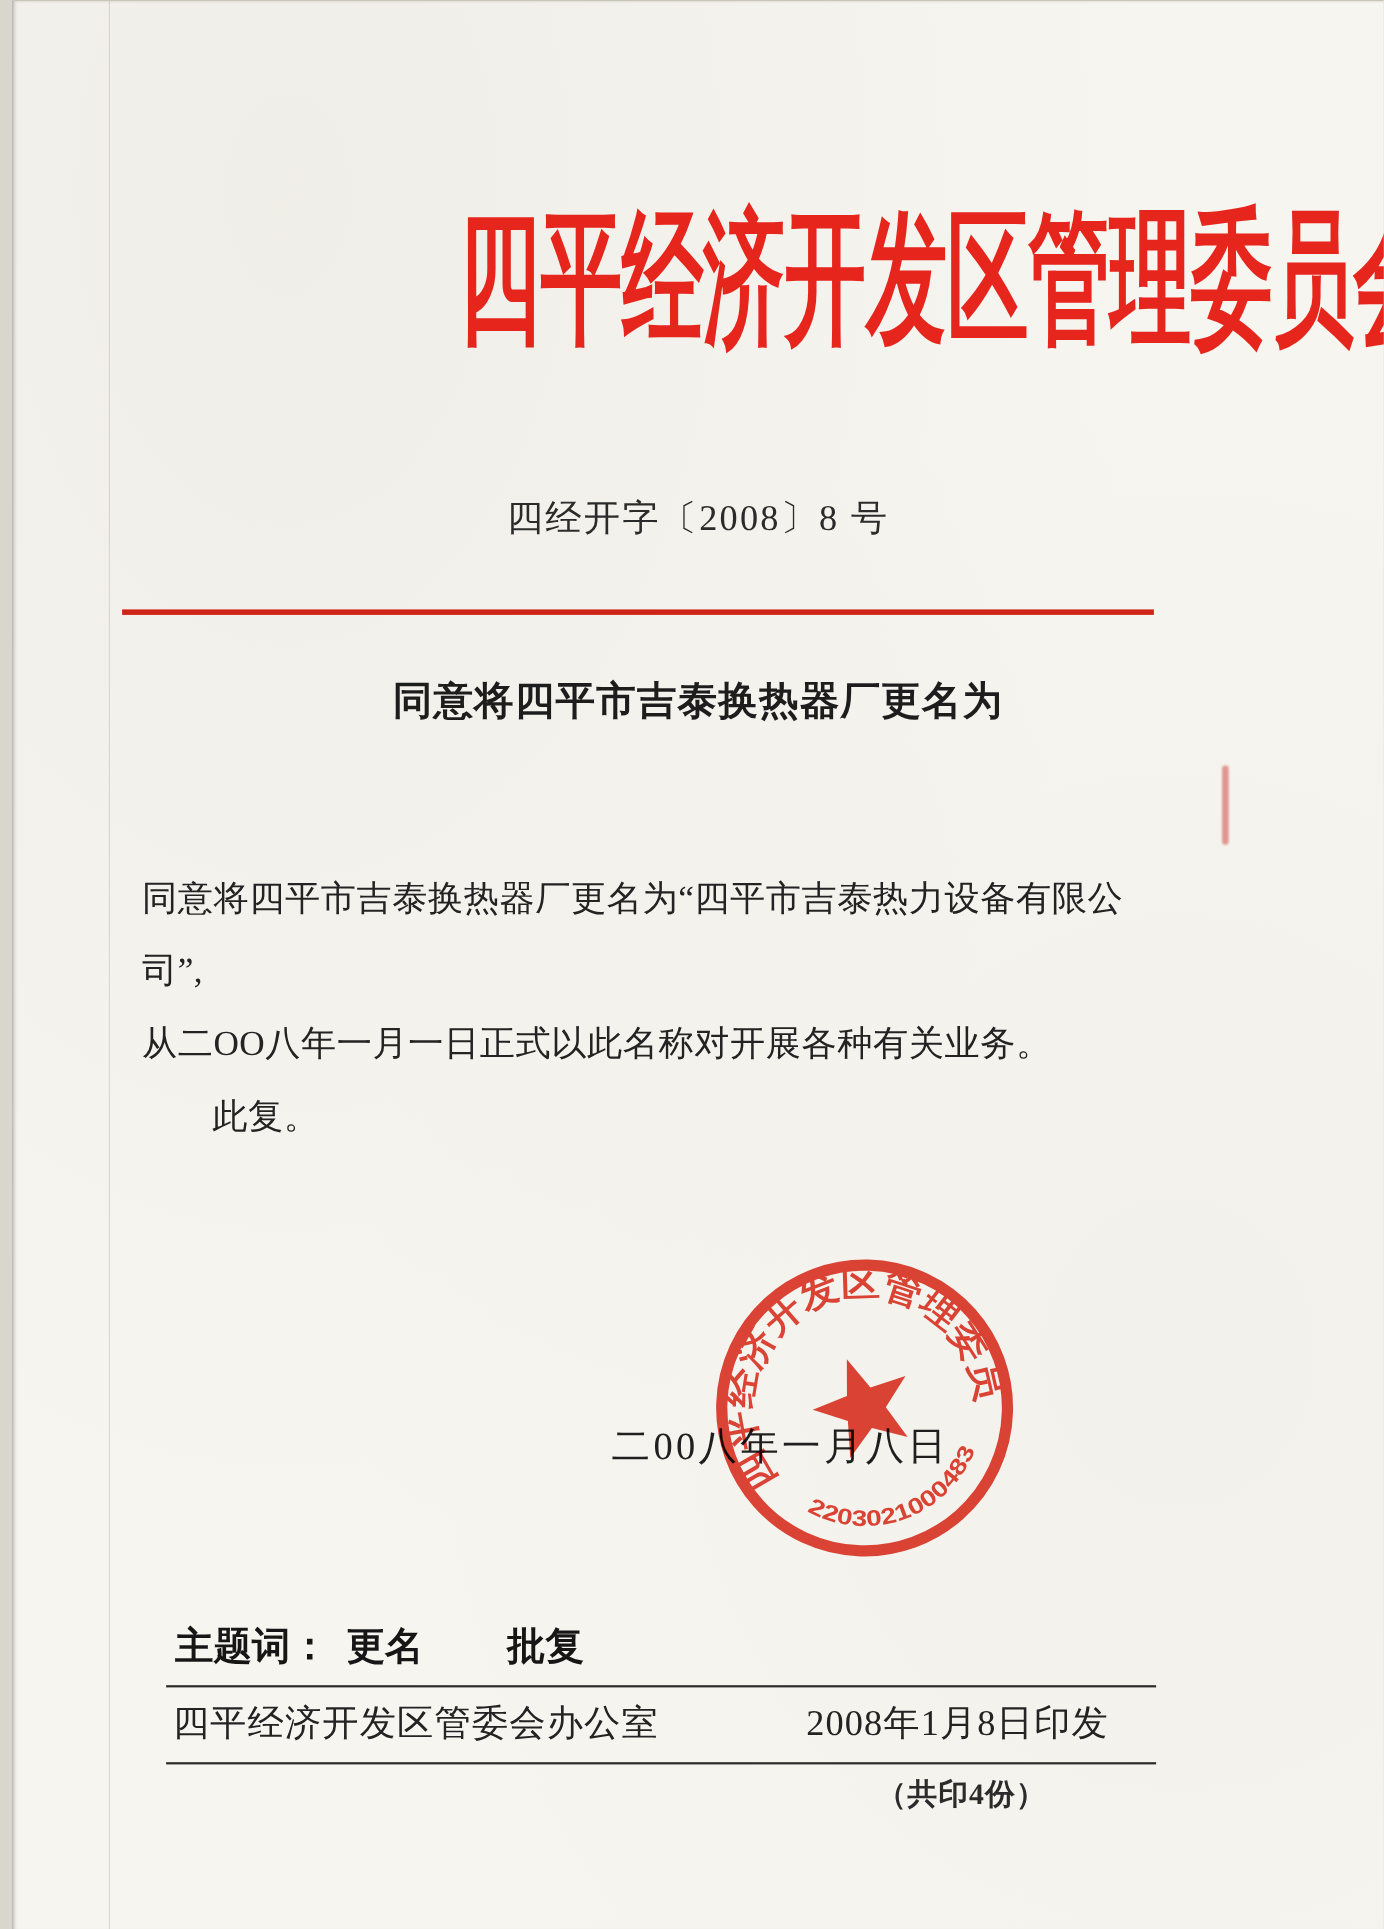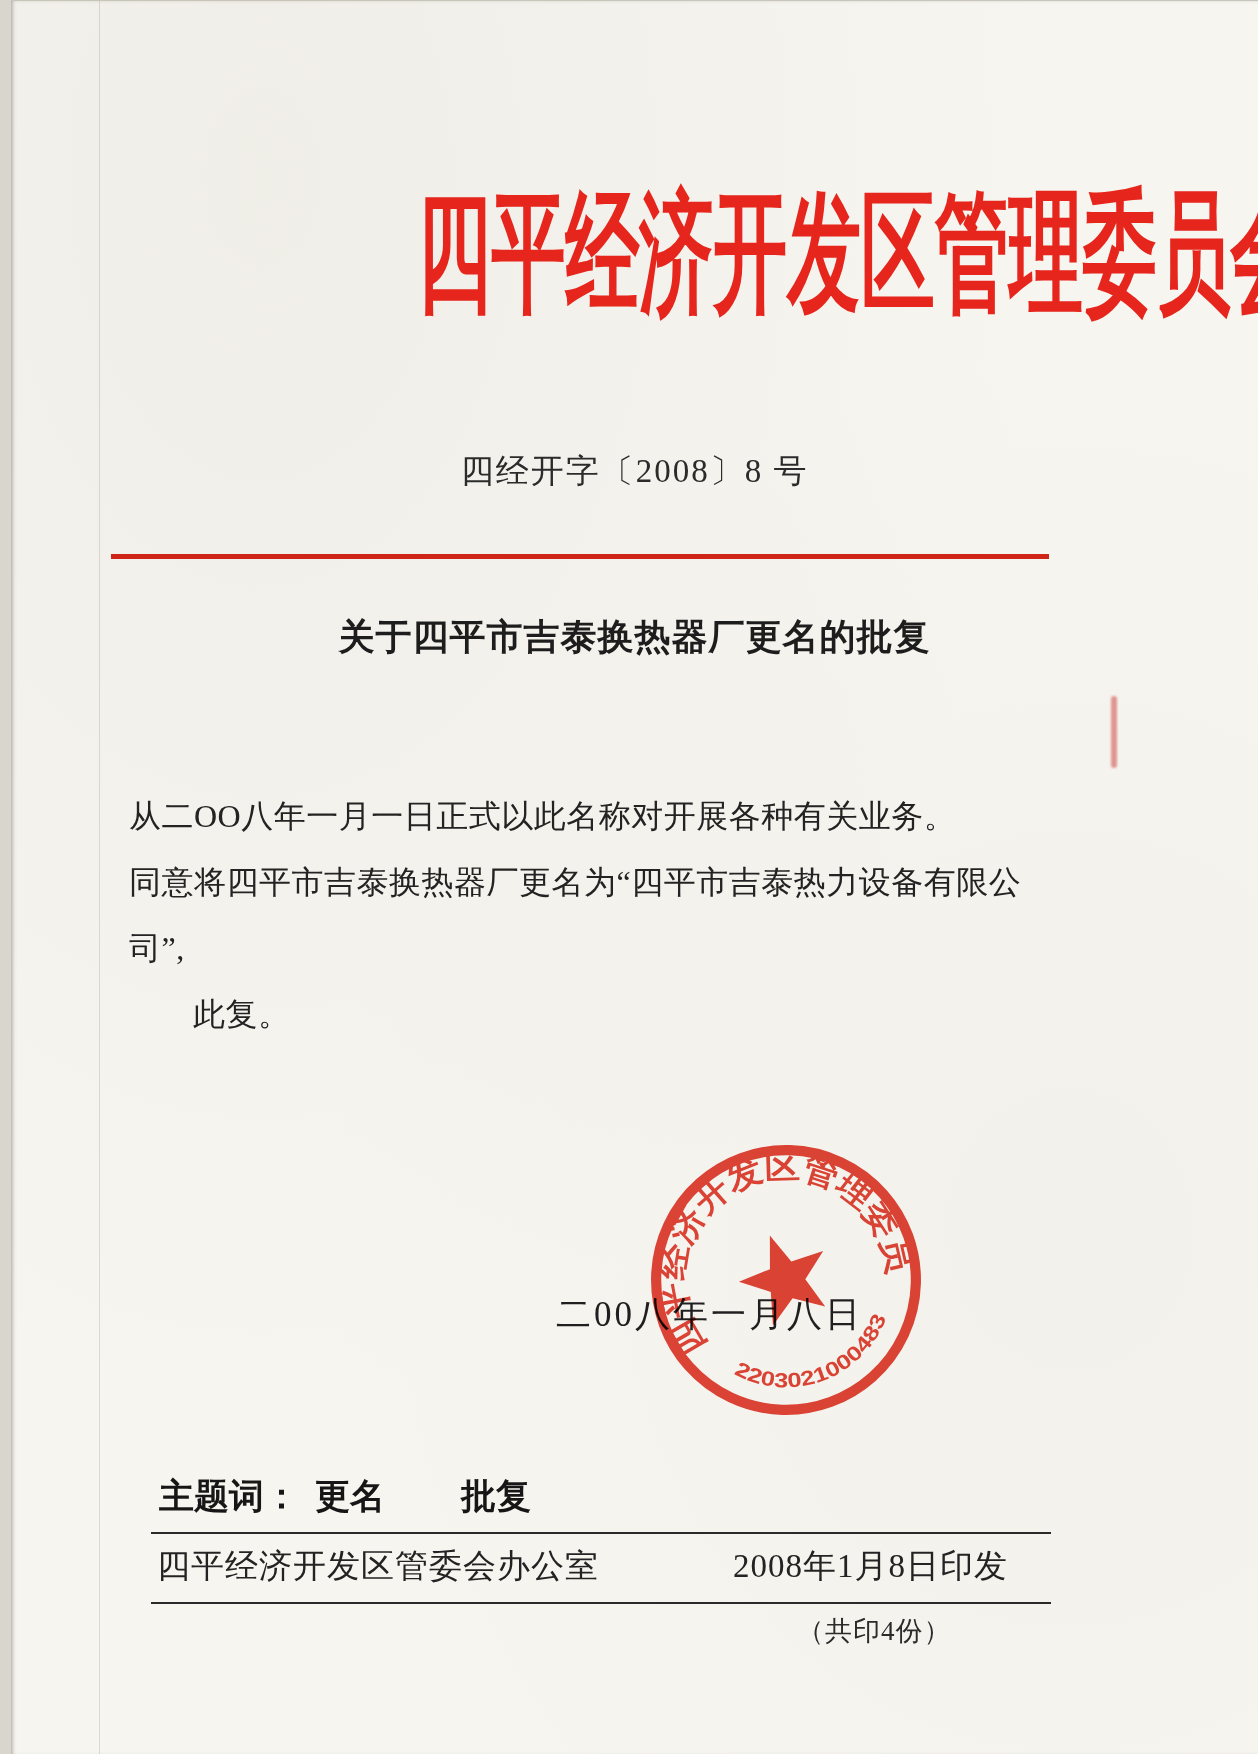--- a/index.html
+++ b/index.html
@@ -80,44 +80,44 @@
   .footer-office{
     position:absolute;left:146px;top:1543px;font-size:33px;color:#232323;letter-spacing:1px;
   }
   .footer-date{
     position:absolute;left:722px;top:1543px;font-size:33px;color:#232323;letter-spacing:1px;
   }
   .footer-rule2{
     position:absolute;left:140px;top:1601px;width:900px;height:2px;background:#2a2a2a;
   }
   .footer-copies{
-    position:absolute;left:786px;top:1612px;font-size:27px;color:#2b2b2b;letter-spacing:1px;
+    position:absolute;left:786px;top:1612px;font-size:27px;color:#2b2b2b;letter-spacing:1px;font-weight:bold;
   }
 </style>
 </head>
 <body>
 
 <div class="page">
   <div class="crease"></div>
   <div class="red-smudge"></div>
 
   <div class="header-title">
     <span class="squeeze">四平经济开发区管理委员会文件</span>
   </div>
 
   <div class="doc-number">四经开字〔2008〕8 号</div>
 
   <div class="red-rule"></div>
 
-  <div class="doc-title">关于四平市吉泰换热器厂更名的批复</div>
+  <div class="doc-title">同意将四平市吉泰换热器厂更名为</div>
 
 
   <div class="body-text">
+    <div>同意将四平市吉泰换热器厂更名为“四平市吉泰热力设备有限公司”,</div>
     <div>从二OO八年一月一日正式以此名称对开展各种有关业务。</div>
-    <div>同意将四平市吉泰换热器厂更名为“四平市吉泰热力设备有限公司”,</div>
     <div class="indent">此复。</div>
   </div>
 
   <div class="sign-date">二00八年一月八日</div>
 
   <svg class="stamp" viewBox="0 0 300 300" xmlns="http://www.w3.org/2000/svg">
     <defs>
       <path id="sealTopArc" d="M 60.7 182.5 A 95 95 0 1 1 239.3 182.5" fill="none"></path>
       <path id="sealBottomArc" d="M 68.1 207.4 A 100 100 0 0 0 231.9 207.4" fill="none"></path>
     </defs>

